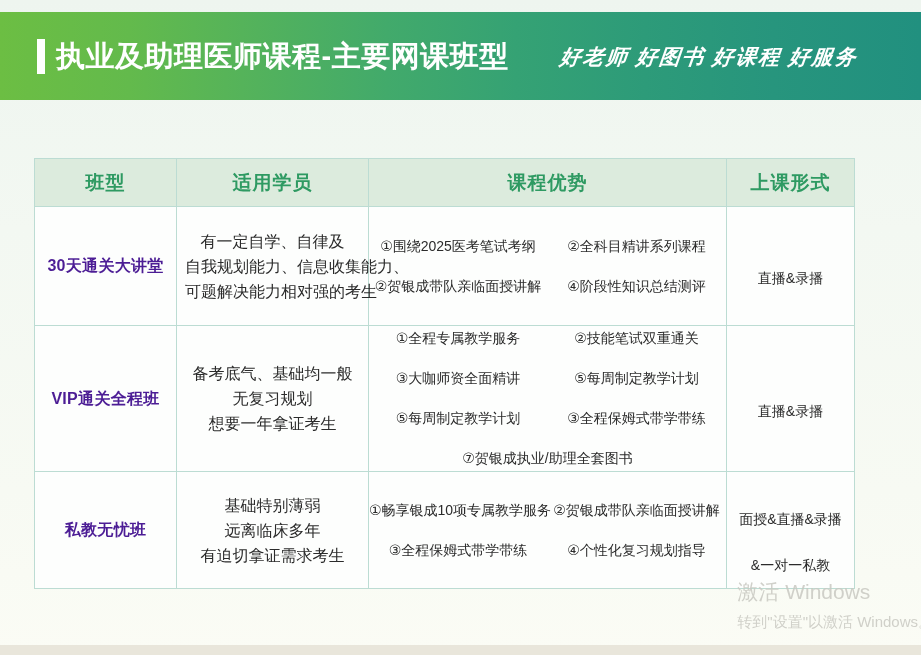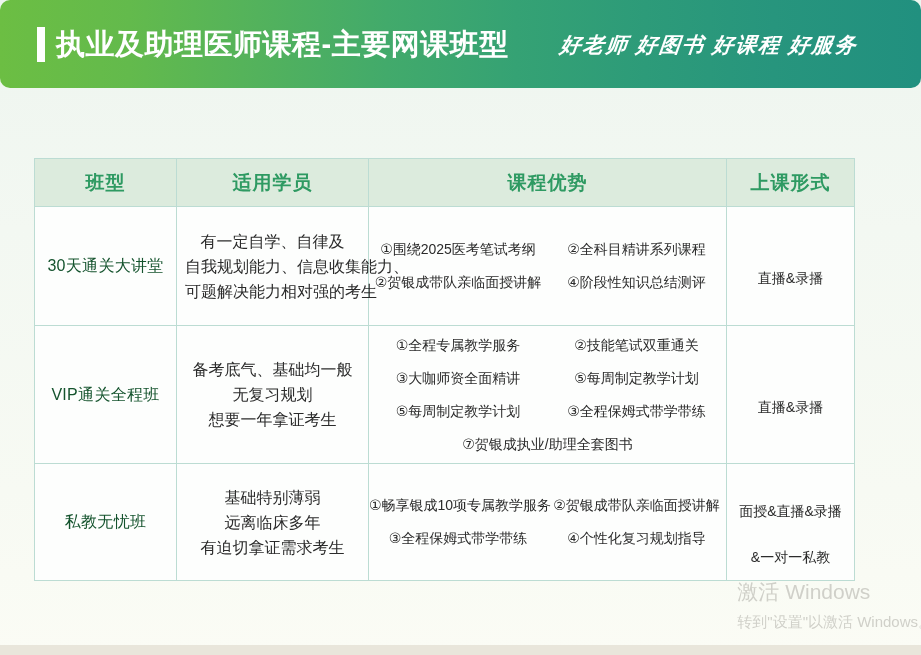--- a/index.html
+++ b/index.html
@@ -18,33 +18,32 @@
     width: 921px;
     height: 655px;
     background: linear-gradient(180deg, #eef5ef 0%, #f3f8f2 35%, #f7faf3 75%, #fbfcf5 100%);
     overflow: hidden;
   }
 
   
   .banner {
     position: absolute;
     left: 0;
-    top: 0;
+    top: 12px;
     width: 921px;
     height: 88px;
     background: linear-gradient(90deg,
         #6cbe43 0%,
         #63ba4c 14%,
         #53b25c 28%,
         #42aa6b 42%,
         #35a274 56%,
         #2d9b79 70%,
         #27957d 84%,
         #21907f 100%);
-    border-radius: 10px;
   }
   .banner-accent {
     position: absolute;
     left: 37px;
     top: 27px;
     width: 8px;
     height: 35px;
     background: #ffffff;
   }
   .banner-title {
@@ -103,23 +102,23 @@
   table.course-table tbody td {
     background: #fdfefd;
     text-align: center;
   }
   .col-a { width: 142px; }
   .col-b { width: 192px; }
   .col-c { width: 358px; }
   .col-d { width: 128px; }
 
   .cls-name {
-    color: #14532d;
+    color: #4c1d95;
     font-size: 16px;
-    font-weight: normal;
+    font-weight: bold;
     letter-spacing: 0.3px;
     line-height: 24px;
   }
   .audience {
     color: #2b2b2b;
     font-size: 16px;
     line-height: 25px;
     padding: 6px 8px;
   }
   .audience div { white-space: nowrap; }
@@ -131,21 +130,21 @@
   }
   .mode div { white-space: nowrap; margin-top: 24px; }
 
   .adv {
     padding: 8px 0 8px 16px;
     text-align: left;
   }
   .adv-grid {
     display: grid;
     grid-template-columns: 178px auto;
-    row-gap: 8px;
+    row-gap: 15px;
   }
   .adv-grid span {
     color: #2b2b2b;
     font-size: 14px;
     line-height: 25px;
     white-space: nowrap;
   }
   .adv-grid span.full { grid-column: 1 / span 2; }
 
   .row1 td { height: 118px; }

